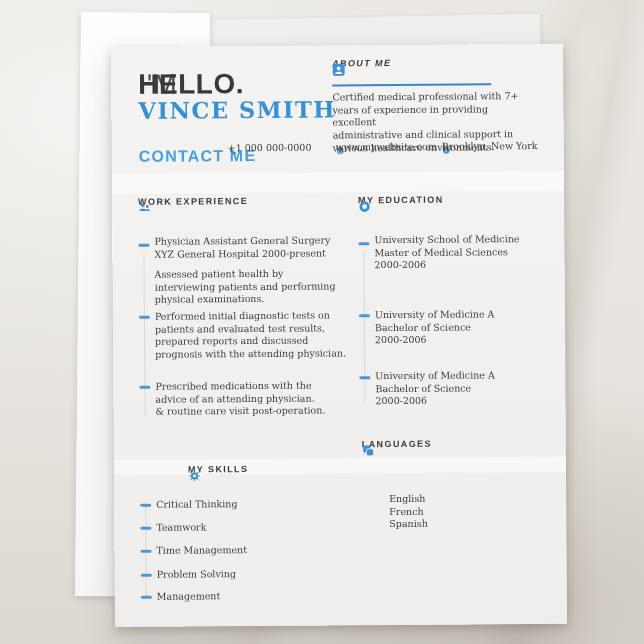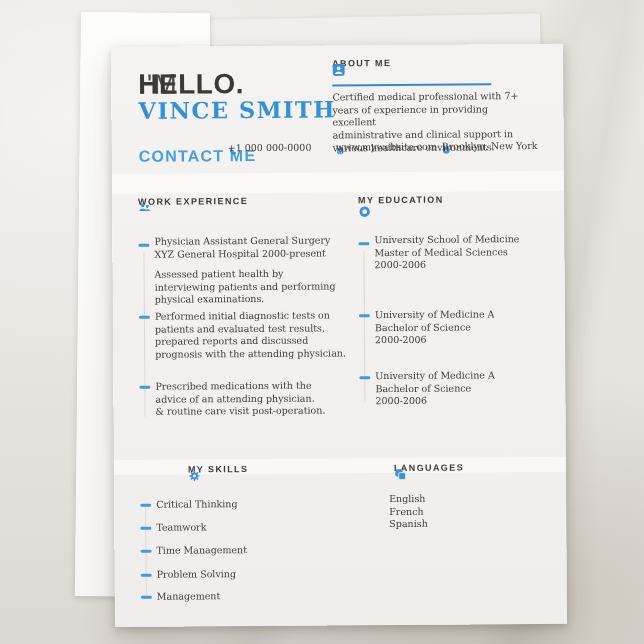--- a/index.html
+++ b/index.html
@@ -30,28 +30,28 @@
   
   .hello{left:27px;top:22px;font-weight:900;font-size:28px;letter-spacing:.5px;color:#3b3938;white-space:nowrap;}
   .hello .lite{position:static;font-weight:400;color:#4c4a48;letter-spacing:1px;margin-left:0;}
   .name{left:27px;top:51px;font-family:"DejaVu Serif",serif;font-weight:bold;font-size:22.5px;letter-spacing:1.5px;color:#3391da;white-space:nowrap;}
   .role{left:27px;top:79px;font-family:"DejaVu Serif",serif;font-size:20px;letter-spacing:1px;color:#7a7773;}
   .contact-label{left:27px;top:101px;font-weight:700;font-size:16px;letter-spacing:1.2px;color:#46a0de;}
   .ci{top:101px;display:flex;align-items:center;gap:4px;font-family:"DejaVu Serif",serif;font-size:9.5px;color:#3f3d3b;white-space:nowrap;}
   .ci svg{flex:none;}
   .ci-phone{left:116px;} .ci-web{left:224px;} .ci-loc{left:330px;}
   
-  .about-head{left:221px;top:13px;display:flex;align-items:center;gap:7px;}
+  .about-head{left:221px;top:13px;display:flex;align-items:center;gap:7px;font-style:italic;}
   .about-rule{left:221px;top:39px;width:159px;height:2px;background:#3a86ce;}
   .about-text{left:221px;top:46px;width:190px;}
   .sec-label{position:static;font-weight:700;font-size:9px;letter-spacing:1.4px;color:#3c3a38;}
   
   .sec{display:flex;align-items:center;gap:8px;}
-  .sec-work{left:26px;top:150px;} .sec-edu{left:246px;top:150px;align-items:flex-end;}
-  .sec-skills{left:26px;top:418px;padding-left:48px;} .sec-lang{left:248px;top:418px;margin-left:32px;}
+  .sec-work{left:26px;top:150px;} .sec-edu{left:246px;top:150px;}
+  .sec-skills{left:26px;top:418px;padding-left:48px;} .sec-lang{left:248px;top:394px;}
   .vline{width:1px;background:#dbd8d4;}
   .vl-work{left:31px;top:206px;height:164px;}
   .vl-edu{left:251px;top:206px;height:150px;}
   .vl-skills{left:31px;top:457px;height:92px;}
   .dash{width:11px;height:3px;border-radius:1.5px;background:#4897d8;}
   .txt{font-family:"DejaVu Serif",serif;font-size:9.5px;line-height:1.33;color:#3e3c3a;white-space:pre-line;}
   .w1t{left:42px;top:189px;} .w1b{left:42px;top:222px;}
   .w2{left:42px;top:264px;} .w3{left:42px;top:334px;}
   .e1{left:262px;top:189px;} .e2{left:262px;top:264px;} .e3{left:262px;top:325px;}
   .dw1{left:26px;top:197px;} .dw2{left:26px;top:269px;} .dw3{left:26px;top:339px;}

